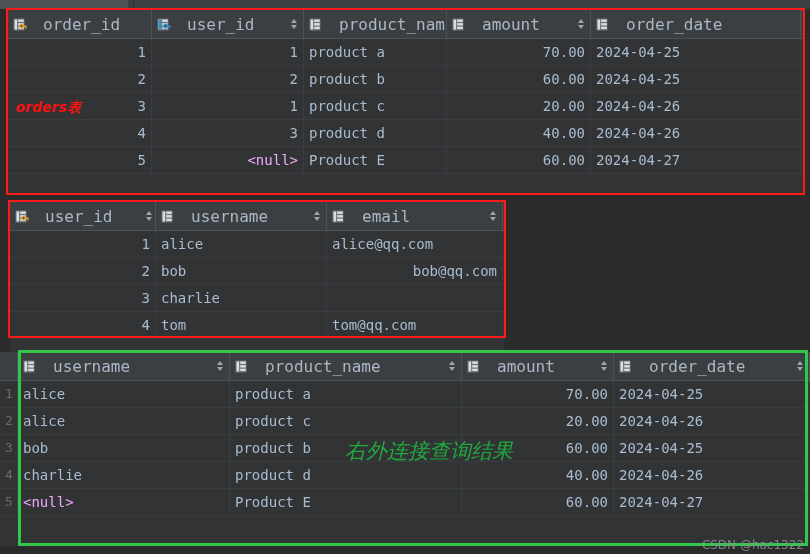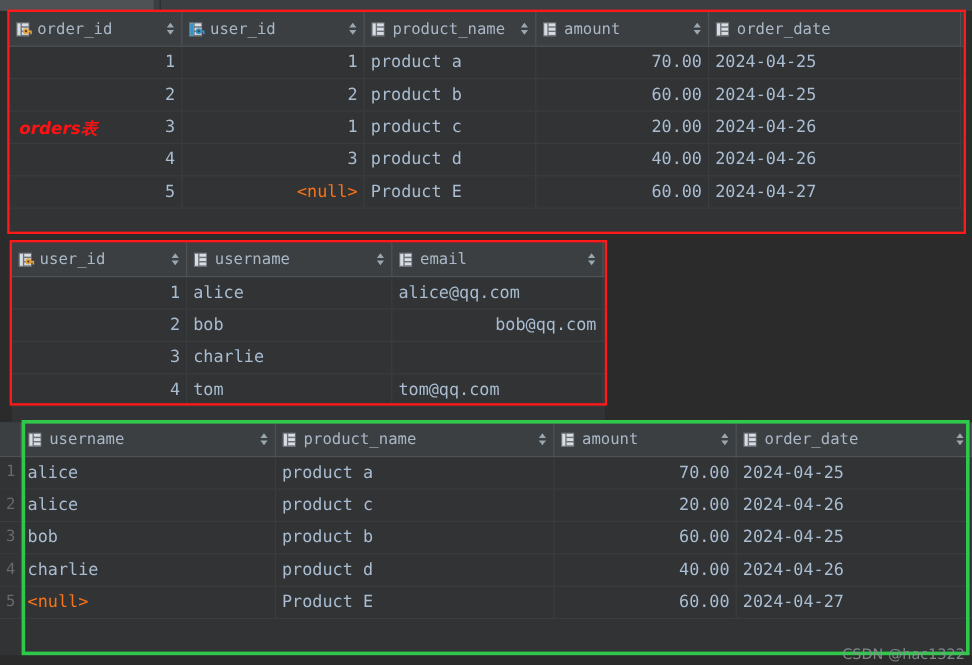--- a/index.html
+++ b/index.html
@@ -14,26 +14,26 @@
 
   
   .top-strip{position:absolute;left:0;top:0;width:810px;height:9px;background:#3c3f41;}
   .top-strip .tab-edge{position:absolute;left:0;top:0;width:128px;height:9px;background:#4e5254;}
   .top-strip .tab-sep{position:absolute;left:133px;top:0;width:1px;height:9px;background:#2b2b2b;}
 
   
   .grid{position:absolute;background:#313335;box-sizing:border-box;}
   .grid .hrow{display:flex;height:28px;background:#3c3f41;border-bottom:1px solid #4e5254;}
   .grid .hcell{
-    display:flex;align-items:center;gap:5px;
+    display:flex;align-items:center;gap:17px;
     box-sizing:border-box;
     border-right:1px solid #4e5254;
     padding:0 5px;
     color:#a9b7c6;
-    font-size:13px;
+    font-size:16px;
     position:relative;
     white-space:nowrap;
     overflow:hidden;
   }
   .grid .hcell .lbl{flex:0 0 auto;}
   .grid .hcell .spacer{flex:1 1 auto;}
   .grid .hcell.gutter{border-right:1px solid #4e5254;background:#3c3f41;}
   .grid .row{display:flex;height:26px;border-bottom:1px solid #3a3d3f;}
   .grid .cell{
     box-sizing:border-box;
@@ -43,21 +43,21 @@
     font-size:14px;
     line-height:26px;
     white-space:nowrap;
     overflow:hidden;
   }
   .grid .cell.num{text-align:right;}
   .grid .cell.gutter{
     background:#313335;color:#6a6a6a;text-align:right;font-size:13px;
     border-right:1px solid #3a3d3f;
   }
-  .grid .cell.nullv{color:#f97316;}
+  .grid .cell.nullv{color:#f0abfc;}
   .grid .filler{height:18px;background:#313335;}
 
   
   .sortarr{display:inline-block;width:7px;height:12px;position:relative;flex:0 0 auto;}
   .sortarr i{position:absolute;left:0;width:0;height:0;border-left:3.5px solid transparent;border-right:3.5px solid transparent;}
   .sortarr i.up{top:1px;border-bottom:4px solid #9aa7b0;}
   .sortarr i.dn{bottom:1px;border-top:4px solid #9aa7b0;}
 
   
   .colicon{position:relative;width:13px;height:13px;flex:0 0 auto;}
@@ -412,16 +412,17 @@
         <div class="cell nullv" style="flex: 0 0 212px;">&lt;null&gt;</div>
         <div class="cell" style="flex: 0 0 232px;">Product E</div>
         <div class="cell num" style="flex: 0 0 152px;">60.00</div>
         <div class="cell" style="flex: 0 0 196px;">2024-04-27</div>
       </div>
       <div class="filler"></div>
     </div>
 
   <div class="frame green" style="left:18px;top:350px;width:790px;height:196px;"></div>
 
+  <div class="anno green" style="left:345px;top:437px;">右外连接查询结果</div>
 
   <div class="watermark">CSDN @hac1322</div>
 
 </div>
 
 </body></html>

